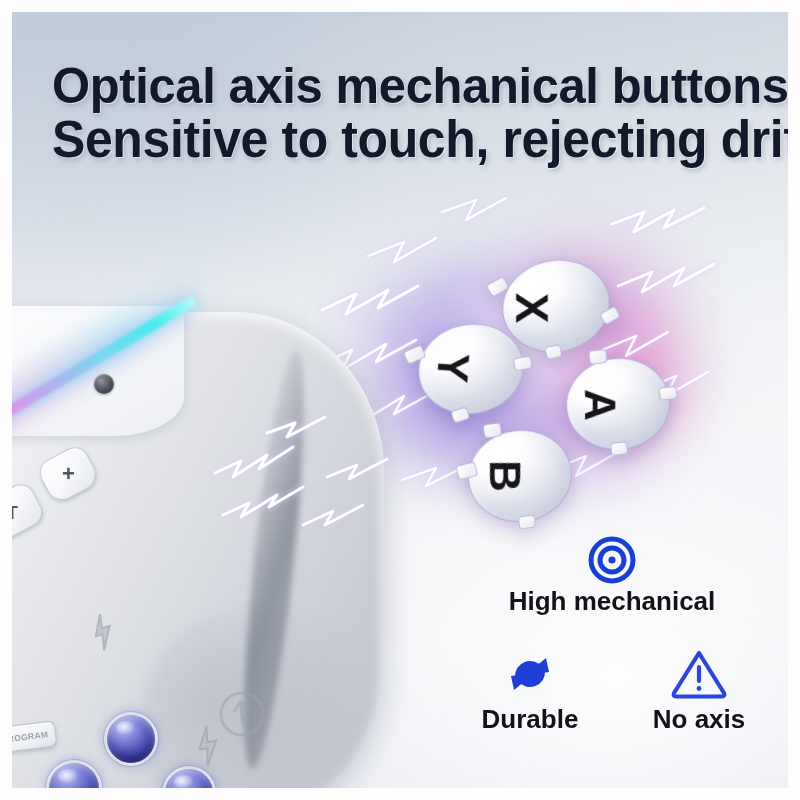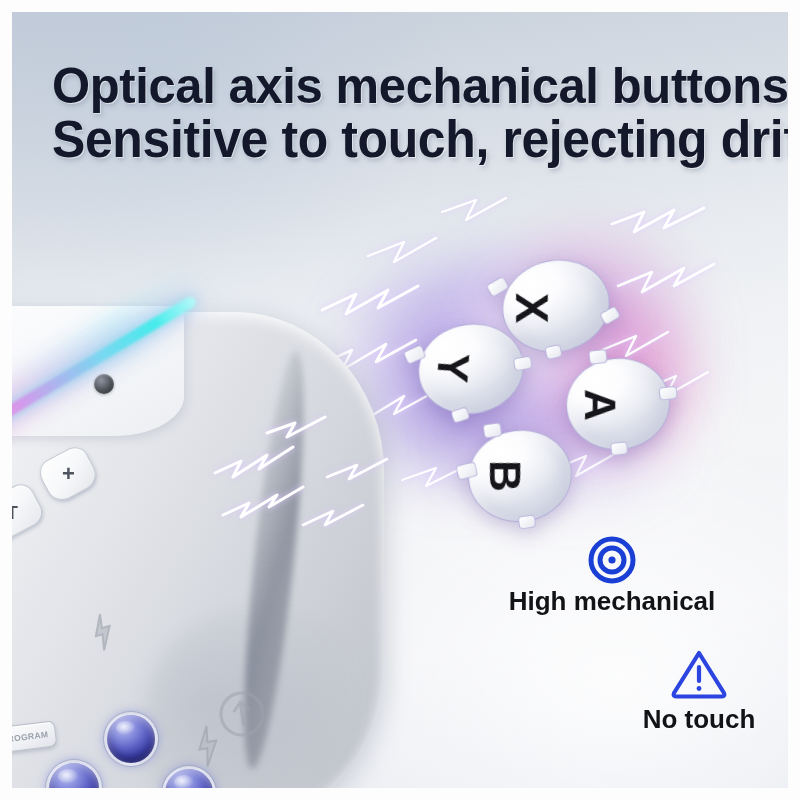--- a/index.html
+++ b/index.html
@@ -477,26 +477,36 @@
       <div class="ficon">
         <svg width="50" height="50" viewBox="0 0 50 50">
           <circle cx="25" cy="25" r="21" fill="none" stroke="#1a3fd4" stroke-width="5"></circle>
           <circle cx="25" cy="25" r="12" fill="none" stroke="#1a3fd4" stroke-width="5"></circle>
           <circle cx="25" cy="25" r="3.6" fill="#1a3fd4"></circle>
         </svg>
       </div>
       <div class="flabel">High mechanical</div>
     </div>
 
+    <div class="feat" id="feat-durable">
+      <div class="ficon">
+        <svg width="56" height="56" viewBox="0 0 56 56">
+          <path d="M28 9 C40 9 48 18 48 28 L41 28 L47.5 40 L54 28 L48 28" fill="none" stroke="#1f3fd6" stroke-width="0"></path>
+          <path d="M13 31 A15 15 0 0 1 40 21 L33 21 L44 12 L47 26 Z" fill="#1f3fd6"></path>
+          <path d="M43 25 A15 15 0 0 1 16 35 L23 35 L12 44 L9 30 Z" fill="#1f3fd6"></path>
+        </svg>
+      </div>
+      <div class="flabel">Durable</div>
+    </div>
 
     <div class="feat" id="feat-nodrift">
       <div class="ficon">
         <svg width="58" height="54" viewBox="0 0 58 54">
           <path d="M29 6 L54 46 Q55.5 49.5 51 49.5 L7 49.5 Q2.5 49.5 4 46 Z" fill="none" stroke="#2c45e0" stroke-width="4.2" stroke-linejoin="round"></path>
           <path d="M29 20 L29 34" stroke="#2c45e0" stroke-width="4.2" stroke-linecap="round"></path>
           <circle cx="29" cy="41.5" r="2.4" fill="#2c45e0"></circle>
         </svg>
       </div>
-      <div class="flabel">No touch</div>
+      <div class="flabel">No axis</div>
     </div>
 
   </div>
 </div>
 
 </body></html>

